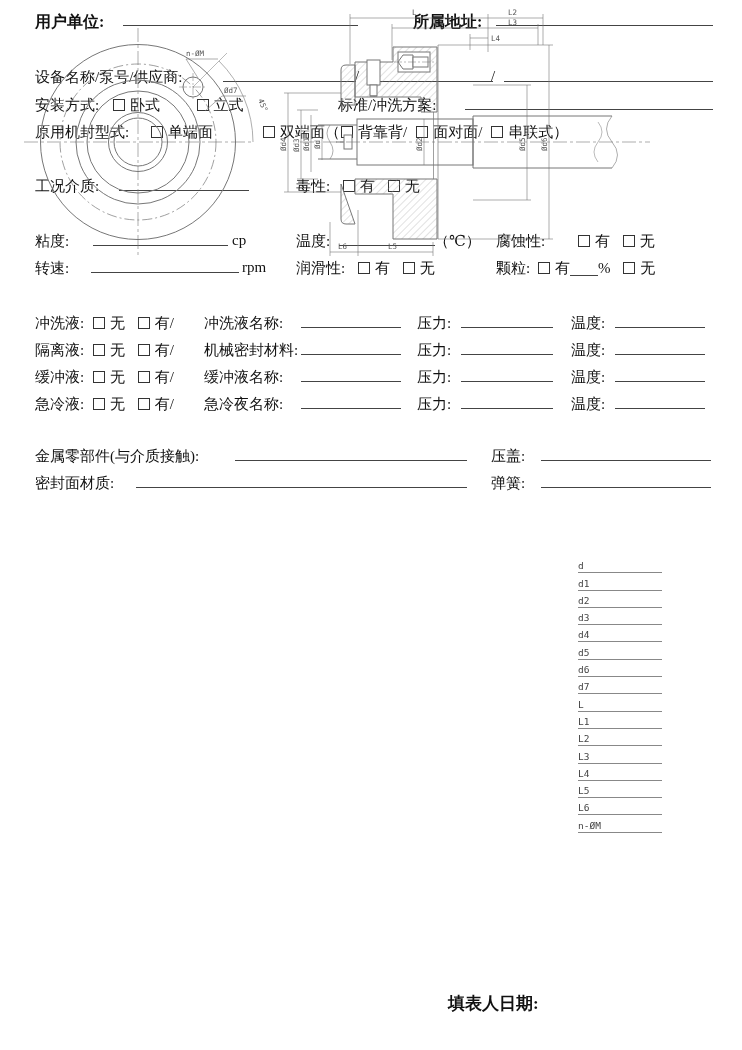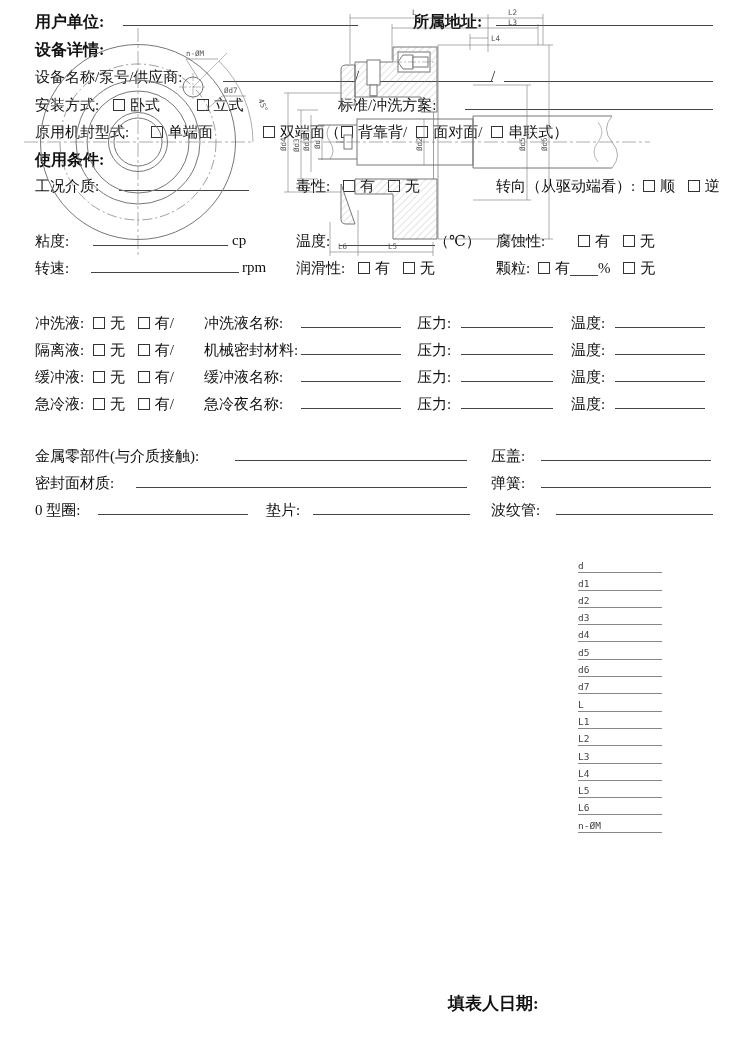--- a/index.html
+++ b/index.html
@@ -28,23 +28,20 @@
 
 <div id="page">
 
   <div class="row" style="top:12px">
     <span class="p bld" style="left:27px">用户单位:</span>
     <span class="p fl" style="left:110px;width:235px"></span>
     <span class="p bld" style="left:405px">所属地址:</span>
     <span class="p fl" style="left:483px;width:217px"></span>
   </div>
 
-  <div class="row" style="top:40px">
-    <span class="p bld" style="left:27px">设备详情:</span>
-  </div>
 
   <div class="row" style="top:68px">
     <span class="p" style="left:27px">设备名称/泵号/供应商:</span>
     <span class="p fl" style="left:210px;width:133px"></span>
     <span class="p" style="left:347px">/</span>
     <span class="p fl" style="left:355px;width:125px"></span>
     <span class="p" style="left:483px">/</span>
     <span class="p fl" style="left:491px;width:209px"></span>
   </div>
 
@@ -62,36 +59,28 @@
   <div class="row" style="top:123px">
     <span class="p" style="left:27px">原用机封型式:</span>
     <span class="p" style="left:138px">
       <span class="cb f"></span><span>单端面</span>
     </span>
     <span class="p" style="left:250px">
       <span class="cb f"></span><span>双端面（</span><span class="cb" style="margin-left:1px"></span><span></span><span>背靠背/</span><span class="cb"></span><span>面对面/</span><span class="cb"></span><span>串联式）</span>
     </span>
   </div>
 
-  <div class="row" style="top:150px">
-    <span class="p bld" style="left:27px">使用条件:</span>
-  </div>
 
   <div class="row" style="top:177px">
     <span class="p" style="left:27px">工况介质:</span>
     <span class="p fl" style="left:106px;width:130px"></span>
     <span class="p" style="left:288px">
       <span>毒性:</span>
       <span class="cb"></span><span>有</span>
       <span class="cb"></span><span>无</span>
-    </span>
-    <span class="p" style="left:488px">
-      <span>转向（从驱动端看）:</span>
-      <span class="cb" style="margin-left:4px"></span><span>顺</span>
-      <span class="cb"></span><span>逆</span>
     </span>
   </div>
 
 
   <div class="row" style="top:232px">
     <span class="p" style="left:27px">粘度:</span>
     <span class="p fl" style="left:80px;width:135px"></span>
     <span class="p" style="left:224px">cp</span>
     <span class="p" style="left:288px">温度:</span>
     <span class="p fl" style="left:326px;width:96px"></span>
@@ -184,28 +173,20 @@
     <span class="p fl" style="left:528px;width:170px"></span>
   </div>
 
   <div class="row" style="top:474px">
     <span class="p" style="left:27px">密封面材质:</span>
     <span class="p fl" style="left:123px;width:331px"></span>
     <span class="p" style="left:483px">弹簧:</span>
     <span class="p fl" style="left:528px;width:170px"></span>
   </div>
 
-  <div class="row" style="top:501px">
-    <span class="p" style="left:27px">0 型圈:</span>
-    <span class="p fl" style="left:85px;width:150px"></span>
-    <span class="p" style="left:258px">垫片:</span>
-    <span class="p fl" style="left:300px;width:157px"></span>
-    <span class="p" style="left:483px">波纹管:</span>
-    <span class="p fl" style="left:543px;width:157px"></span>
-  </div>
 
 
   <svg width="742" height="300" viewBox="0 548 742 300">
     <defs>
       <pattern id="hatch" patternUnits="userSpaceOnUse" width="5" height="5" patternTransform="rotate(45)">
         <line x1="0" y1="0" x2="0" y2="5" stroke="#999" stroke-width="0.6"></line>
       </pattern>
     </defs>
     <g stroke="#777" fill="none" stroke-width="1">
 

